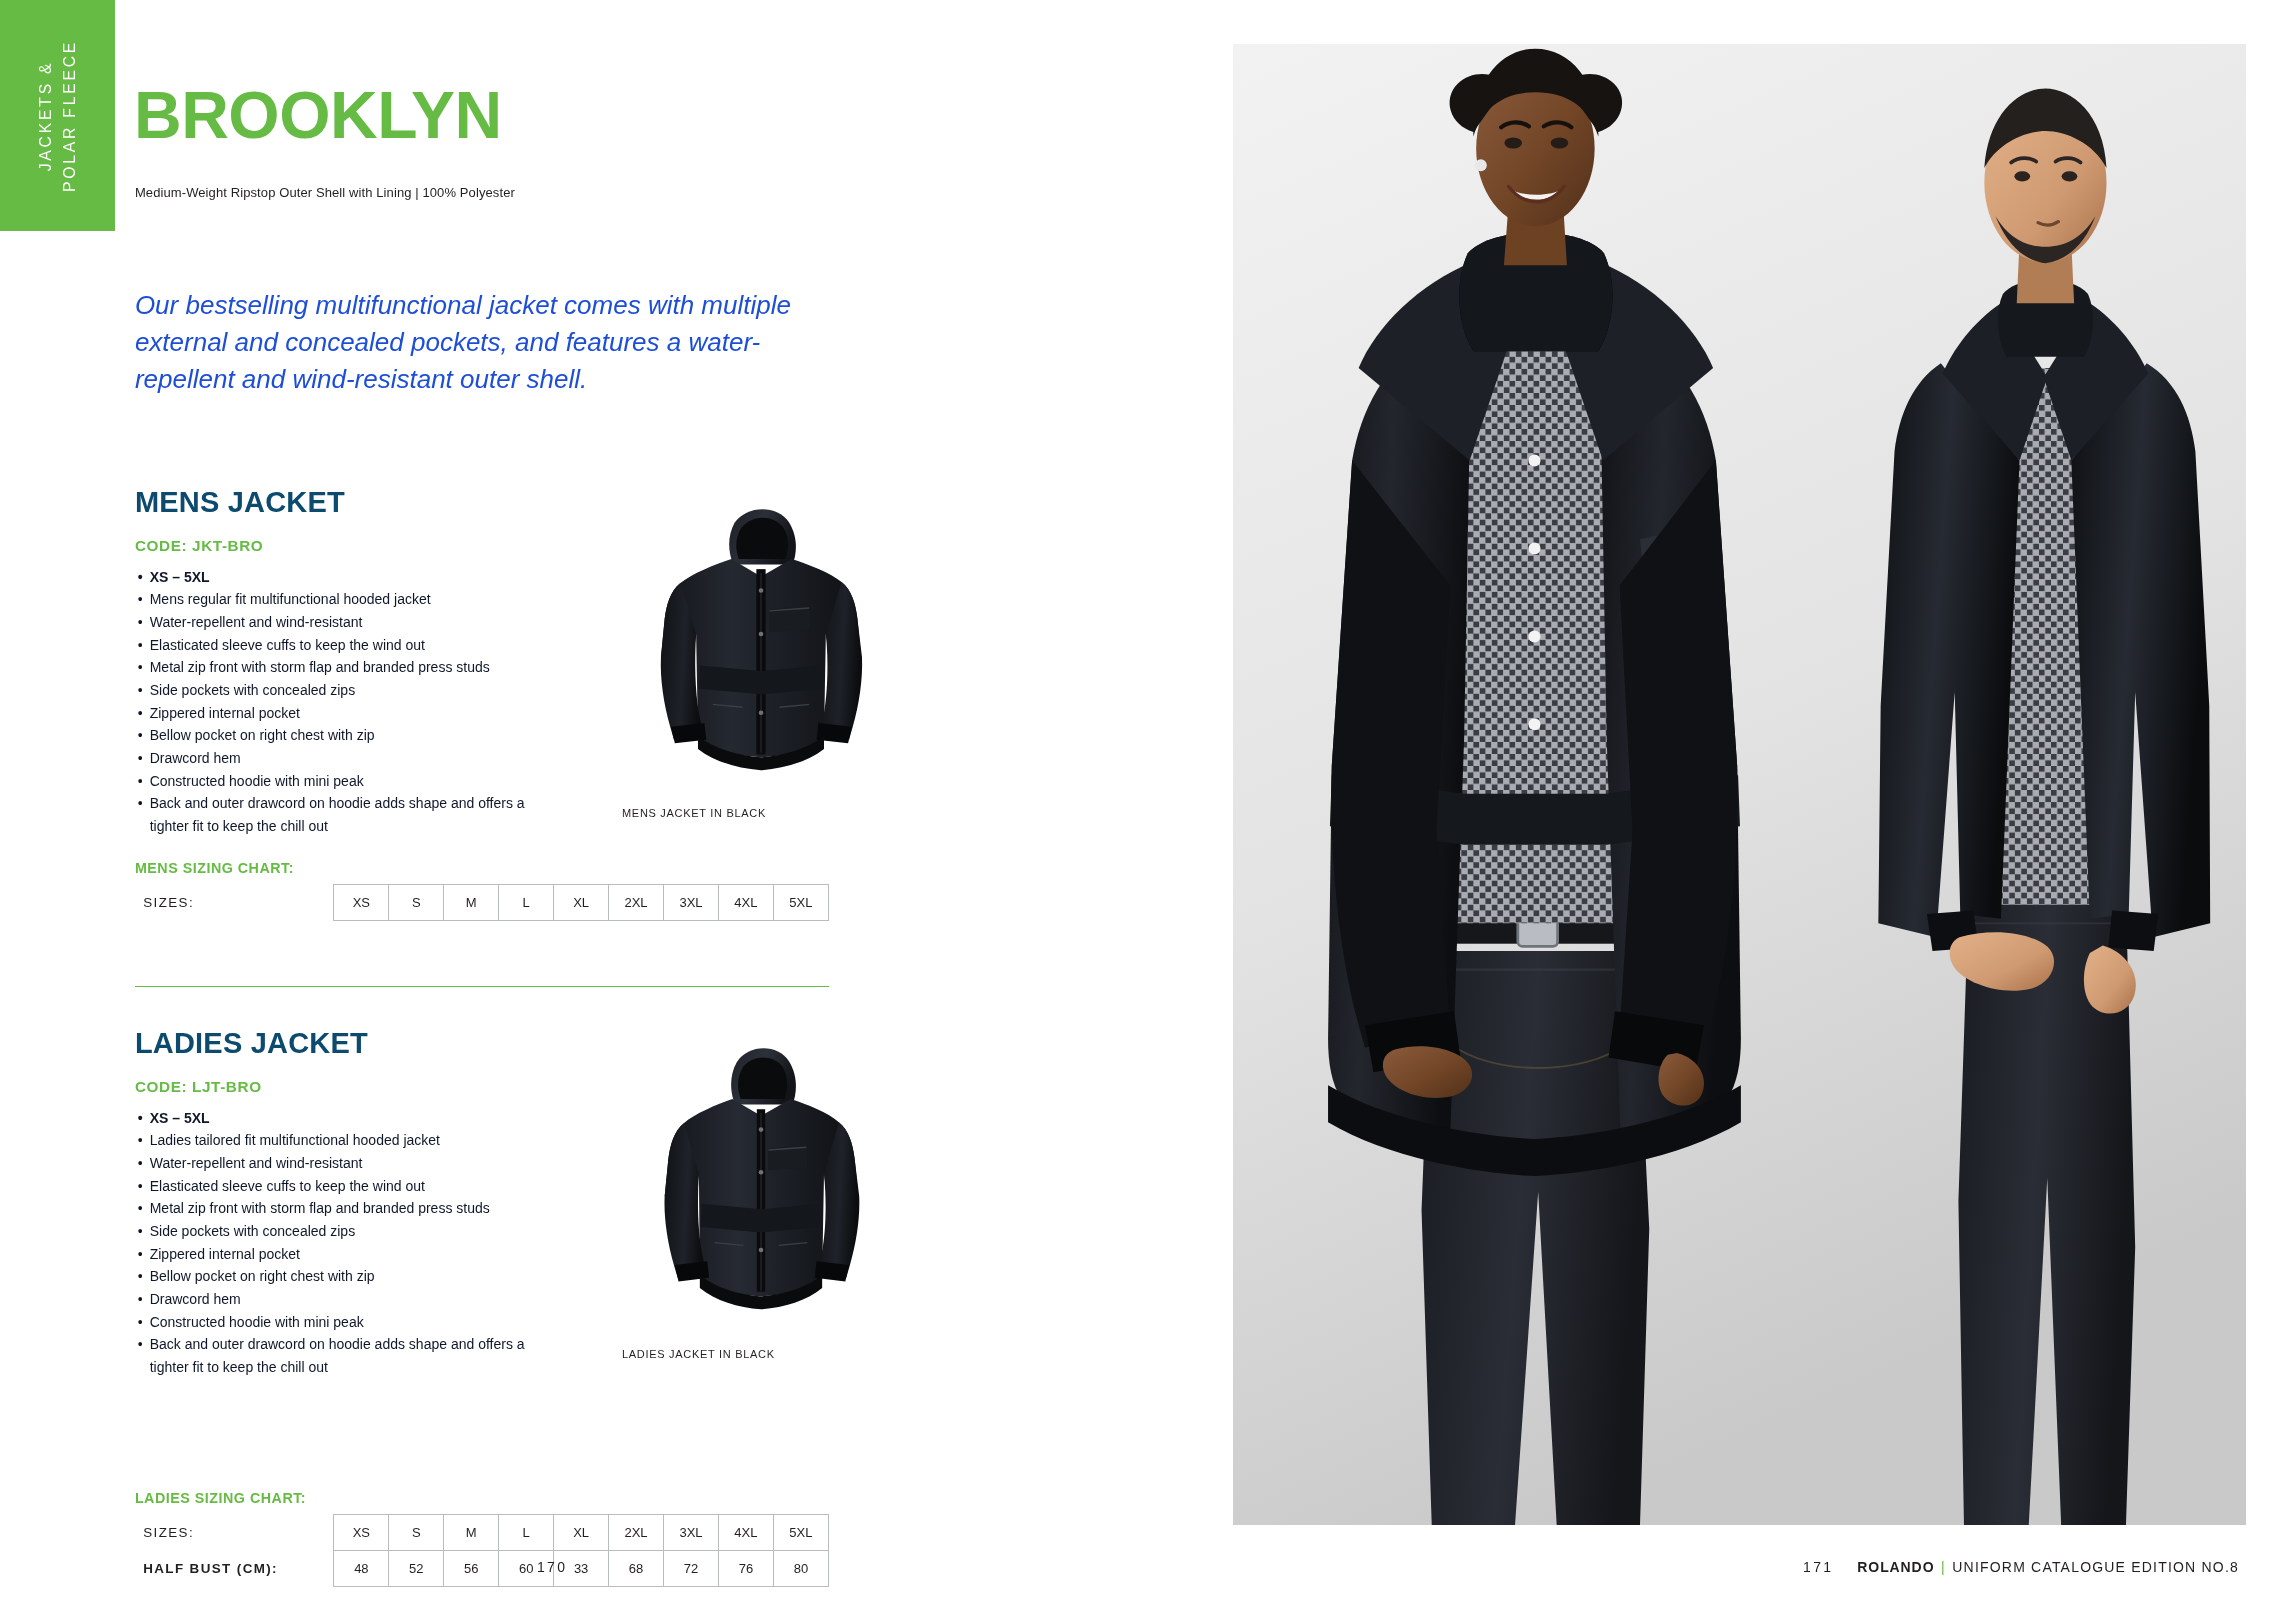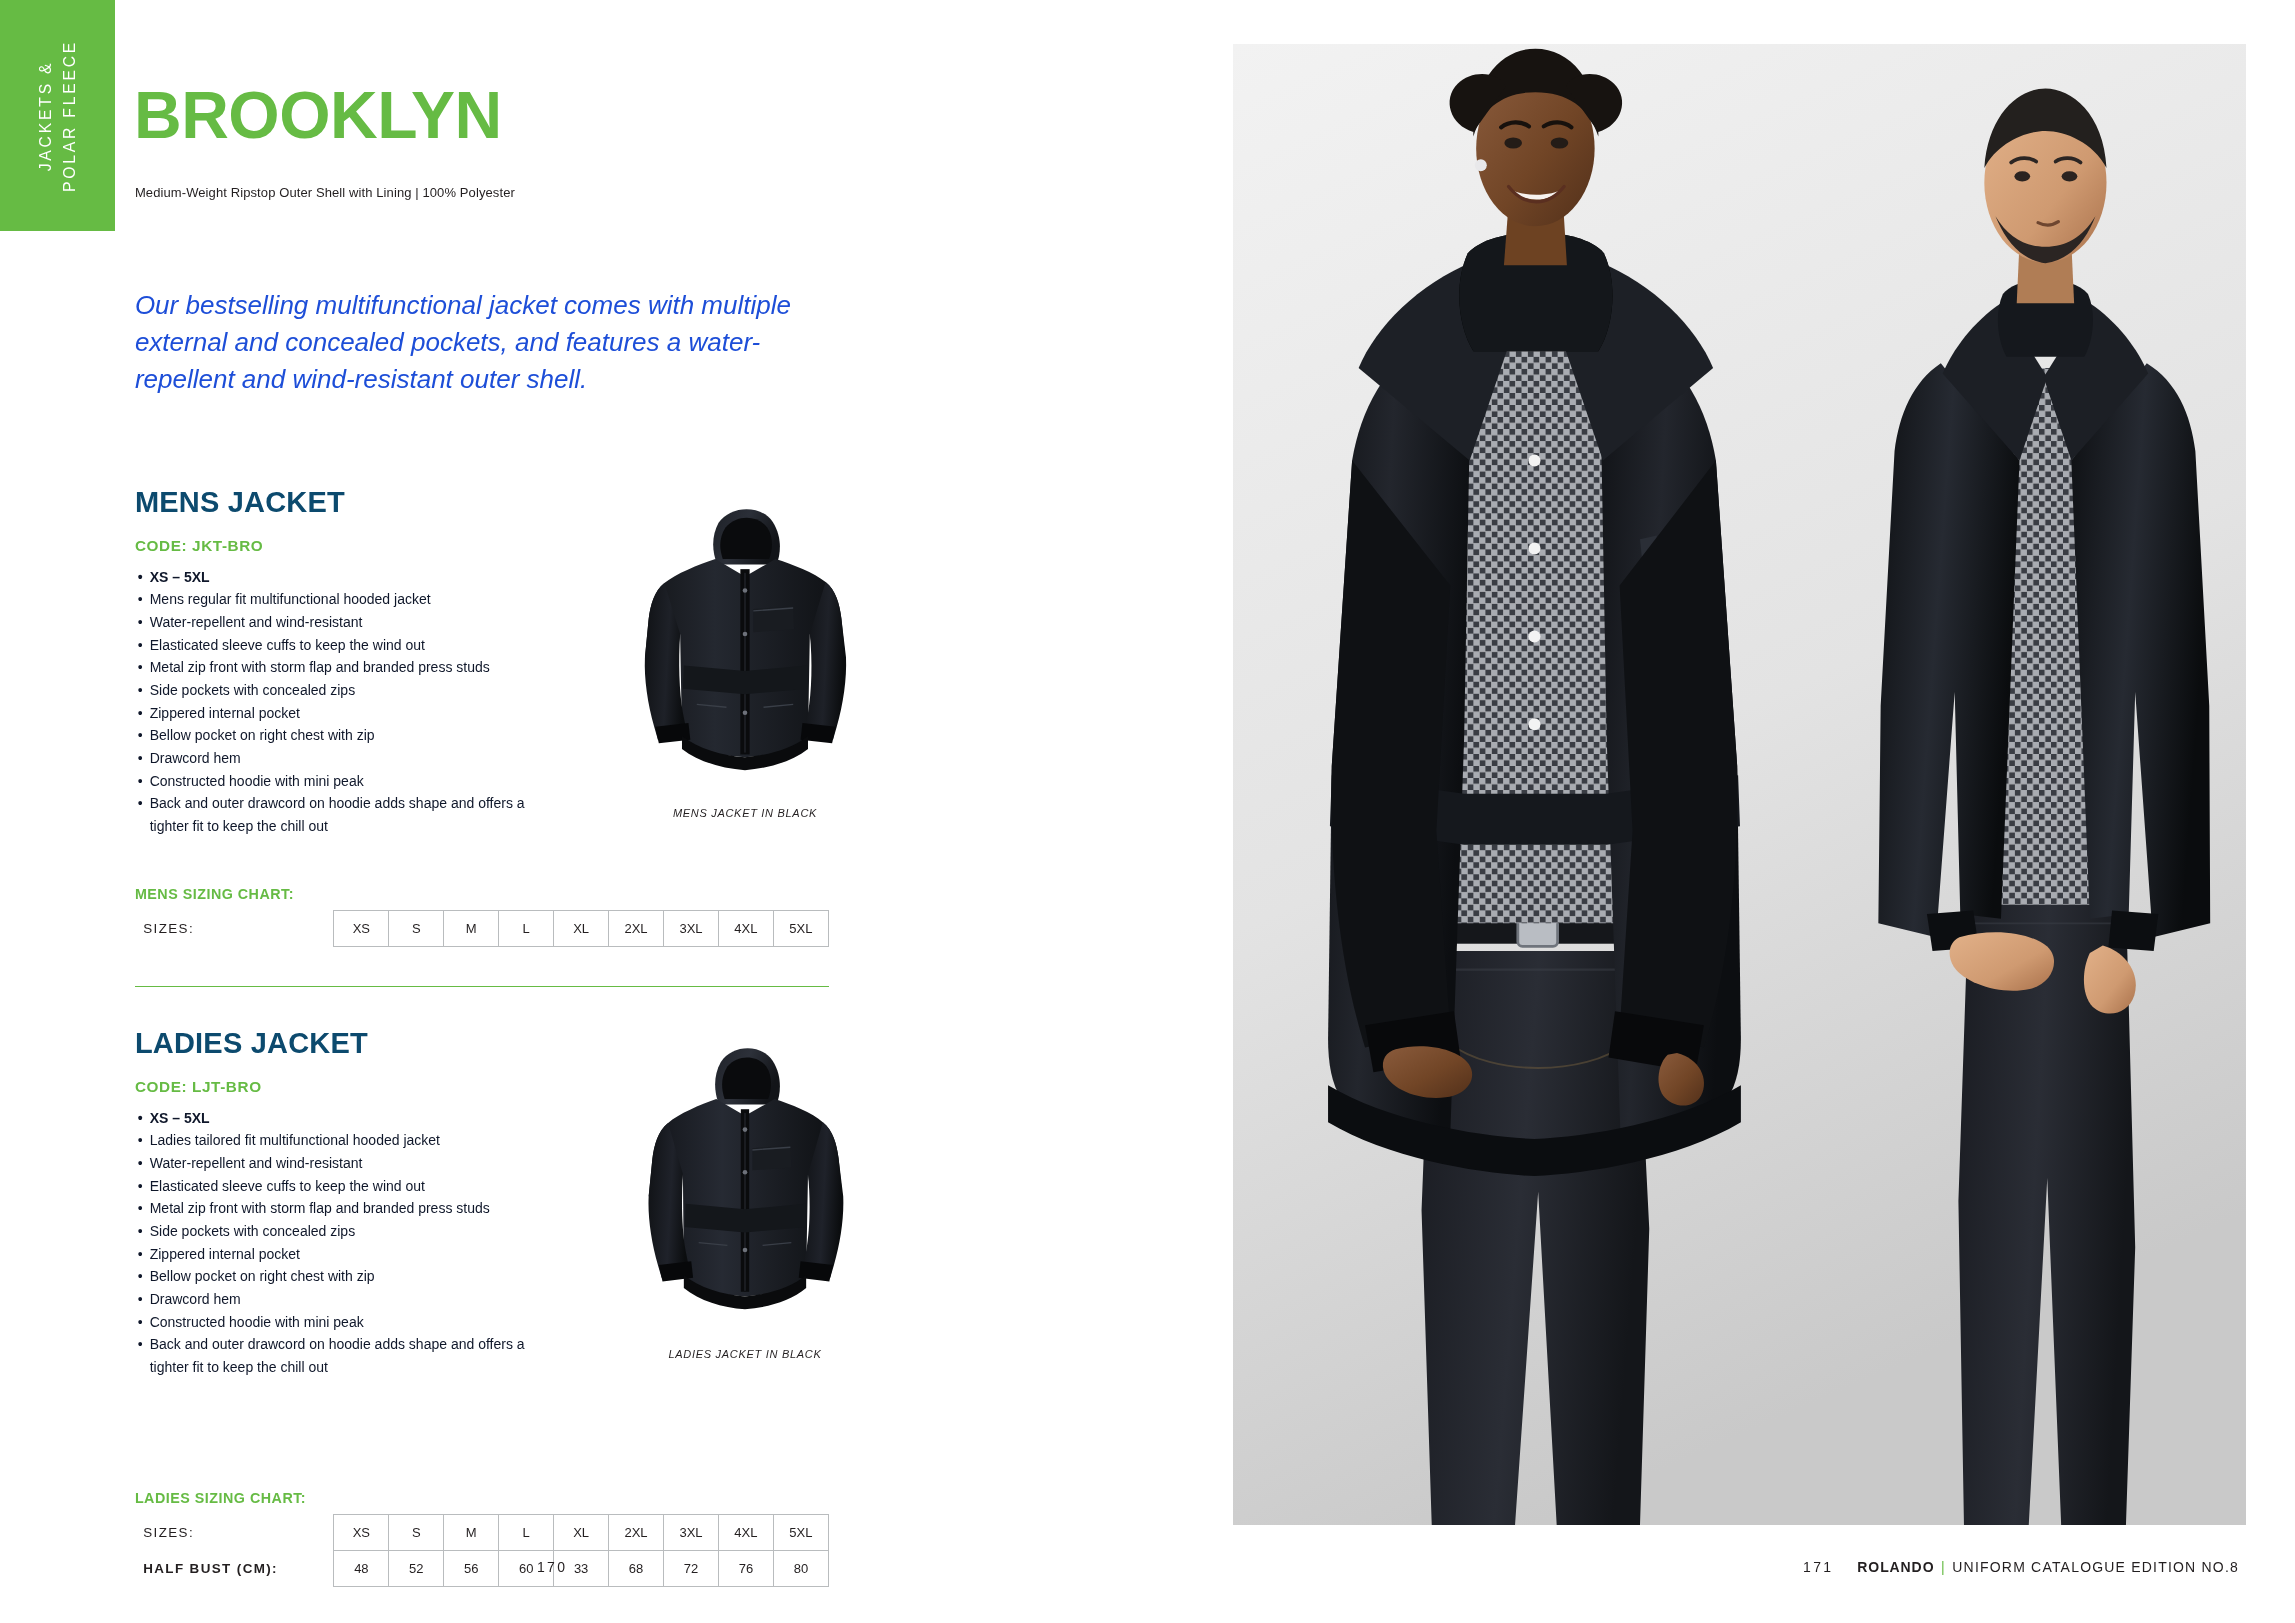--- a/index.html
+++ b/index.html
@@ -120,25 +120,24 @@
     top: 0;
     font-size: 14px;
     line-height: 1.62;
   }
   .bullets li.bold { font-weight: 700; }
   .bullets li.bold::before { font-weight: 700; }
 
   
   .jacket-figure {
     position: absolute;
-    left: 472px;
+    left: 488px;
     top: 9.3px;
     width: 278px;
-    text-align: center;
-    font-style: italic;
+    text-align: left;
   }
   .jacket-caption {
     margin-top: 6.5px;
     font-size: 11px;
     letter-spacing: 0.7px;
     color: #231f20;
     font-weight: 400;
   }
   .jacket-art { position: relative; width: 278px; height: 305px; margin: 0 auto; }
 
@@ -307,21 +306,21 @@
 
           <line x1="196" y1="452" x2="260" y2="458" stroke="#3a3f48" stroke-width="3"></line>
           <line x1="404" y1="452" x2="340" y2="458" stroke="#3a3f48" stroke-width="3"></line>
 
           <path d="M164 520 C200 548 250 562 300 566 C350 562 400 548 436 520 L436 548 C400 576 350 590 300 594 C250 590 200 576 164 548 Z" fill="#0a0b0d"></path>
         </svg>
       </div>
       <div class="jacket-caption">MENS JACKET IN BLACK</div>
     </div>
 
-    <div style="position:absolute; left:0; top:400px; width:879px;">
+    <div style="position:absolute; left:0; top:374px; width:879px;">
       <div class="chart-title">MENS SIZING CHART:</div>
       <table class="sizing">
         <tbody>
             <tr class="head">
           <td class="label">SIZES:</td>
           <td>XS</td>
           <td>S</td>
           <td>M</td>
           <td>L</td>
           <td>XL</td>

